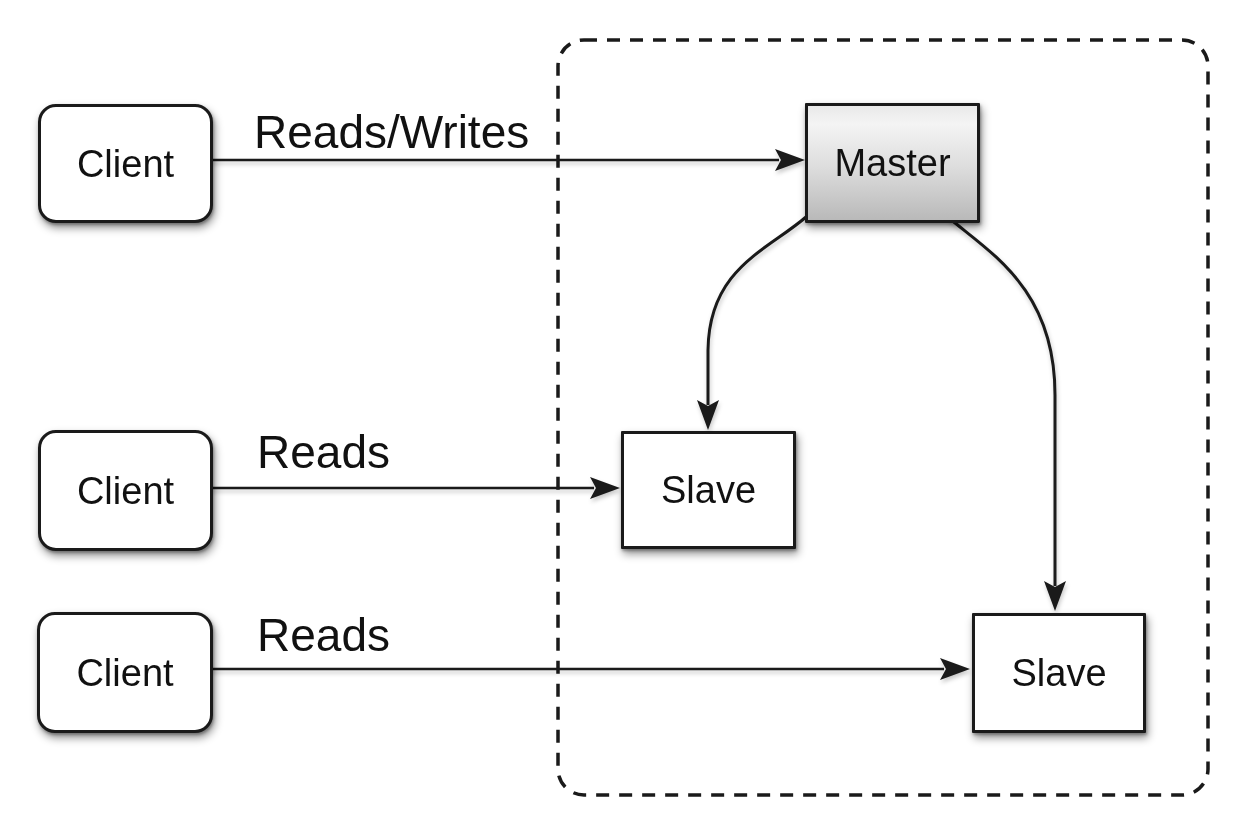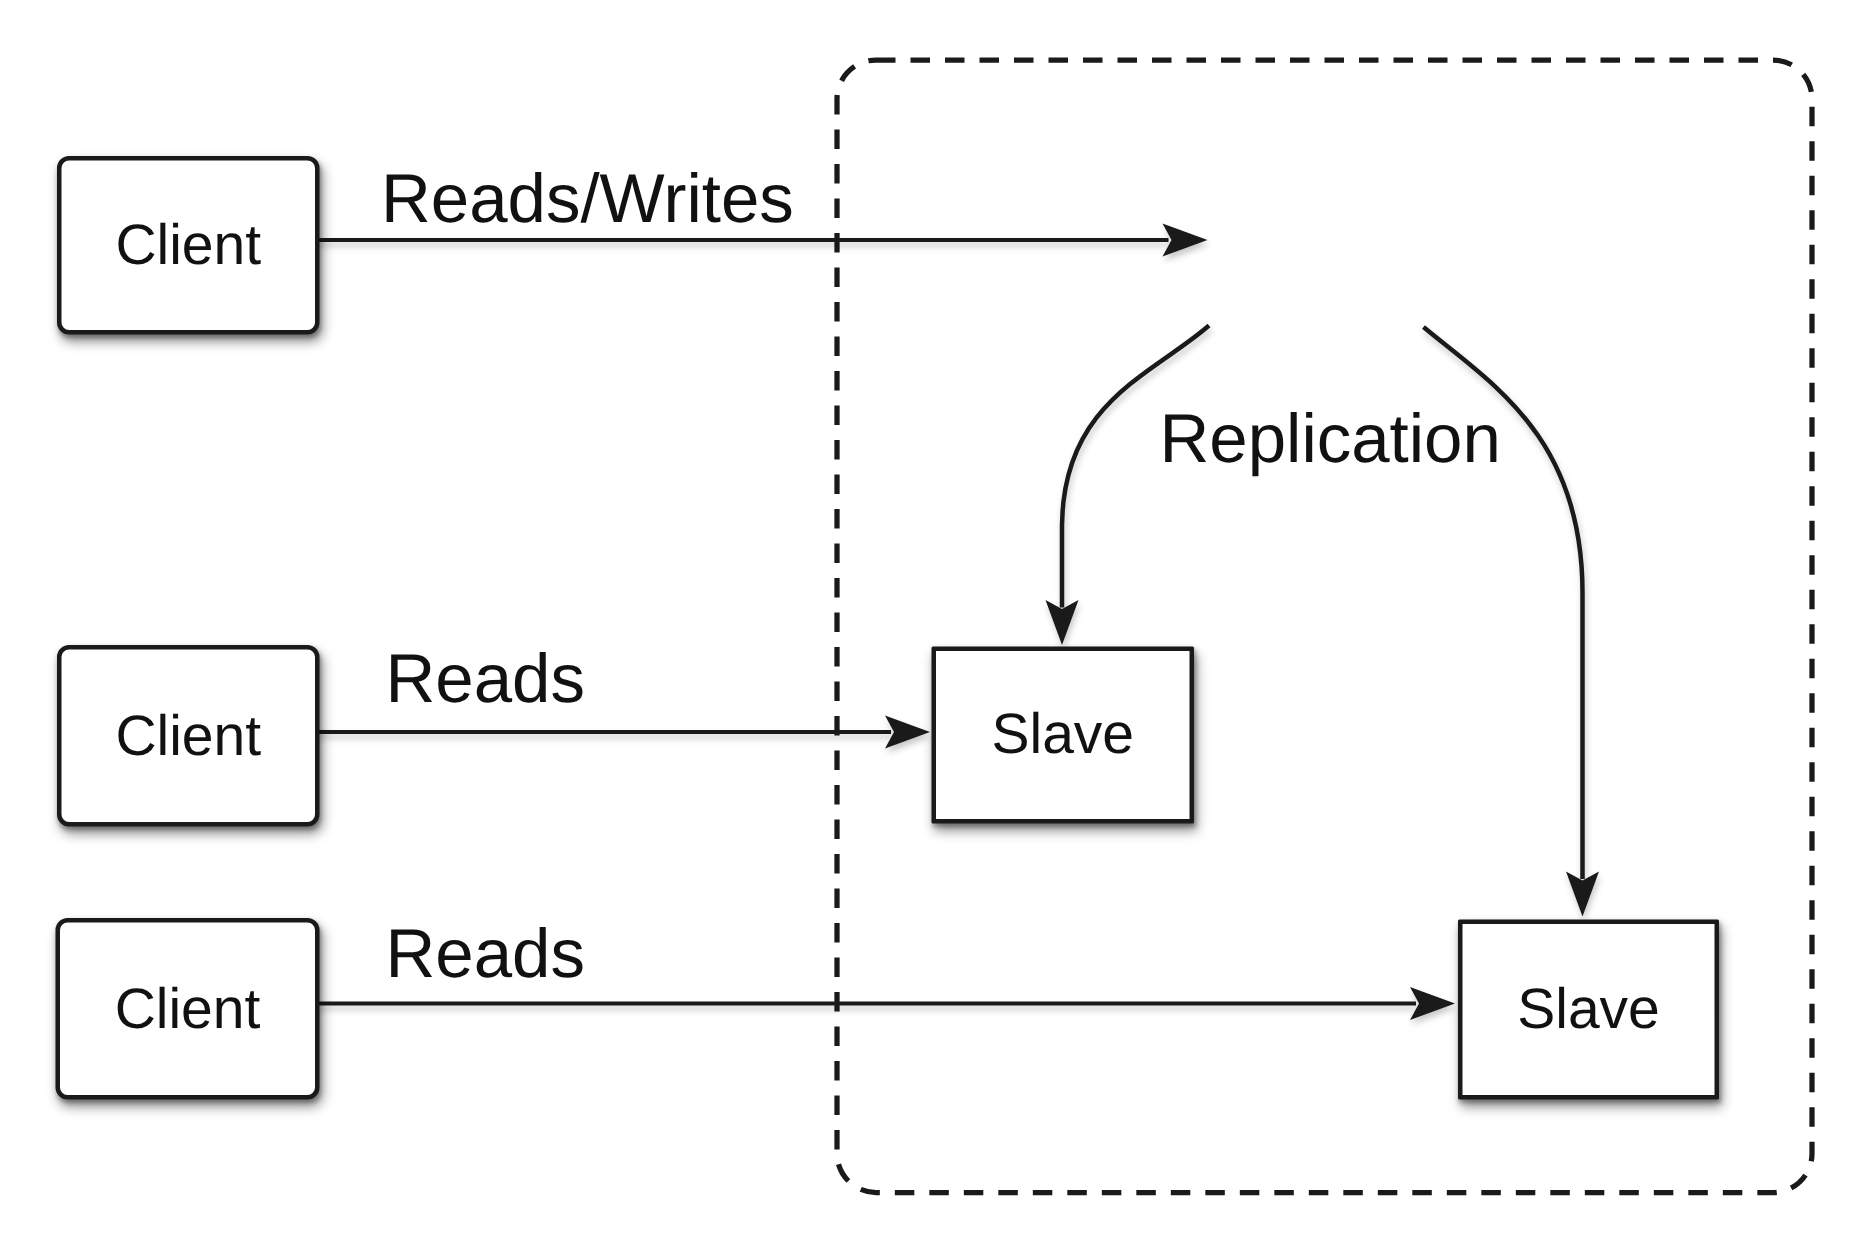--- a/index.html
+++ b/index.html
@@ -31,21 +31,21 @@
     display: flex;
     align-items: center;
     justify-content: center;
     background: #ffffff;
     border: 3px solid #1a1a1a;
     font-size: 38px;
     line-height: 1;
     box-shadow: 2px 5px 8px rgba(0,0,0,0.42), 1px 2px 3px rgba(0,0,0,0.30);
   }
   .client {
-    border-radius: 8px;
+    border-radius: 18px;
   }
   .plain {
     border-radius: 1px;
   }
   .master {
     background: linear-gradient(180deg, #e9e9e9 0%, #f4f4f4 16%, #dcdcdc 55%, #b9b9b9 100%);
   }
   .n-client1 { left: 38px;  top: 104px; width: 169px; height: 113px; }
   .n-client2 { left: 38px;  top: 430px; width: 169px; height: 115px; }
   .n-client3 { left: 37px;  top: 612px; width: 170px; height: 115px; }
@@ -95,25 +95,27 @@
   <div class="node client n-client1">
     <span>Client</span>
   </div>
   <div class="node client n-client2">
     <span>Client</span>
   </div>
   <div class="node client n-client3">
     <span>Client</span>
   </div>
 
+  <div class="node plain master n-master">
+    <span>Master</span>
+  </div>
   <div class="node plain n-slave1">
     <span>Slave</span>
   </div>
   <div class="node plain n-slave2">
     <span>Slave</span>
   </div>
 
   <div class="edge-label l-reads-writes">Reads/Writes</div>
   <div class="edge-label l-reads-2">Reads</div>
   <div class="edge-label l-reads-3">Reads</div>
-  <div class="edge-label l-replication">Replication</div>
 
 </div>
 
 </body></html>

